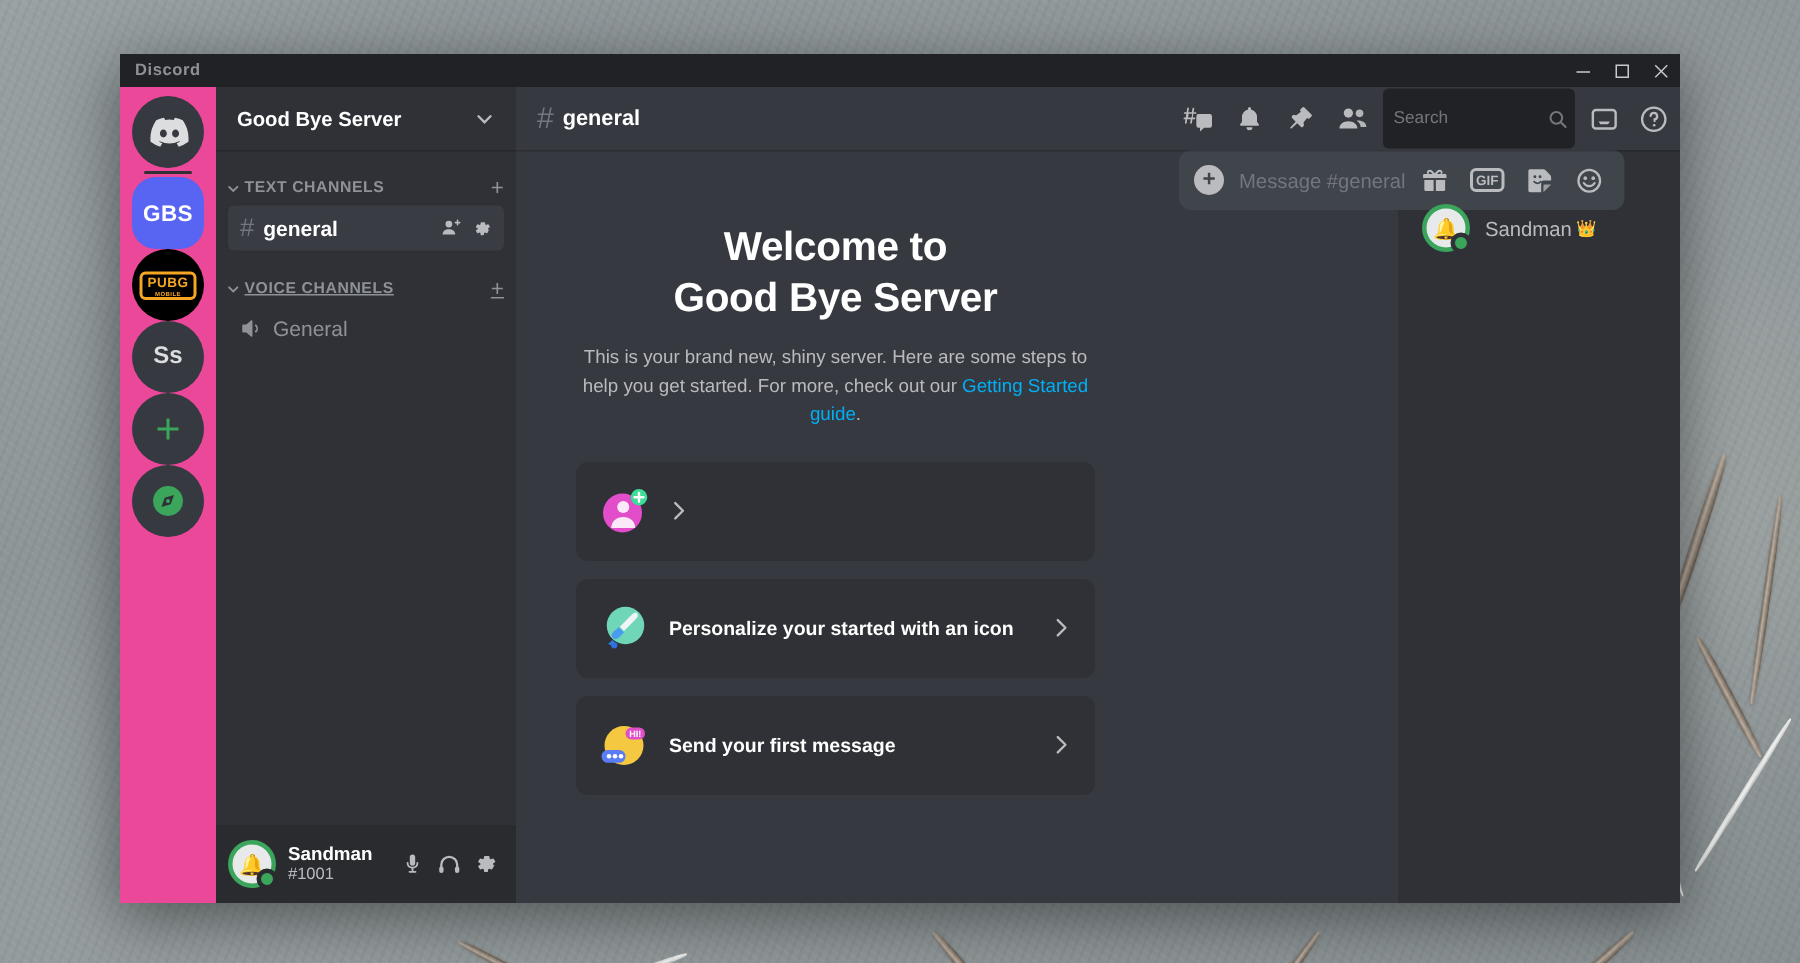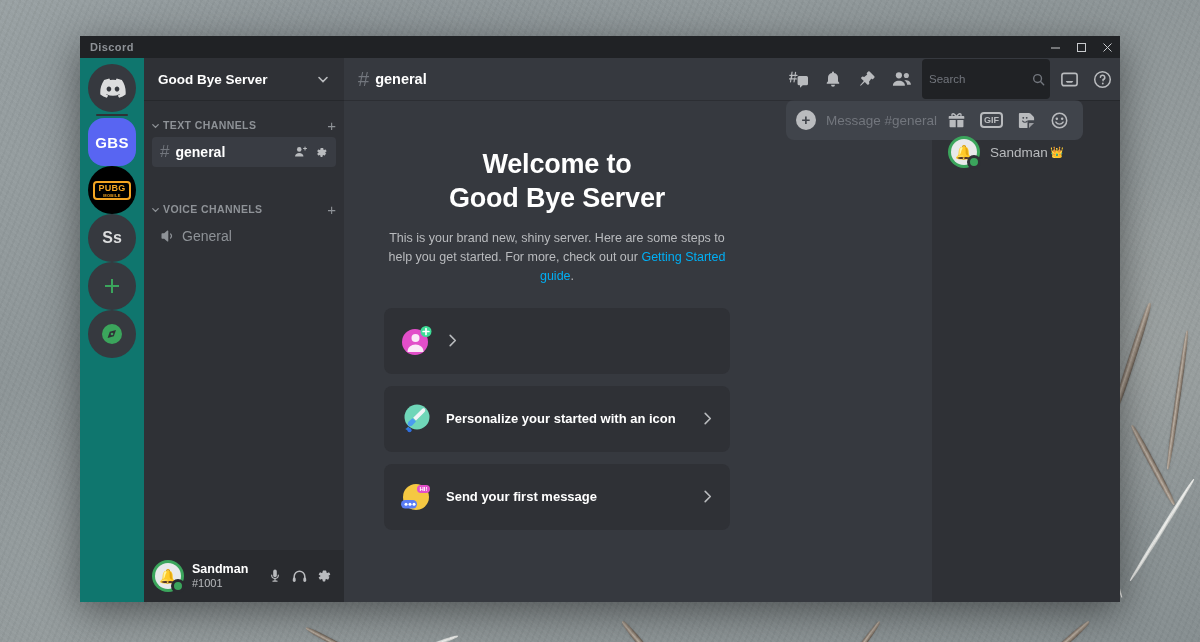--- a/index.html
+++ b/index.html
@@ -71,21 +71,21 @@
     width: 26px; height: 22px;
     display:flex; align-items:center; justify-content:center;
     color:#b9bbbe;
   }
   .win-btn svg { display:block; }
 
   .body-row { flex: 1; display: flex; min-height: 0; }
 
   
   .guild-rail {
-    width: 64px; background: #0f766e;
+    width: 64px; background: #ec4899;
     display: flex; flex-direction: column; align-items: center;
     padding-top: 6px; gap: 0;
     flex: none;
     position: relative;
   }
   .guild-wrap { position: relative; width: 48px; height: 48px; }
   .guild {
     width: 48px; height: 48px;
     border-radius: 50%;
     background: #36393f;
@@ -393,21 +393,21 @@
             </span>
             <span>
               <svg width="13" height="13" viewBox="0 0 16 16" fill="#b9bbbe">
                 <path d="M8 5.2A2.8 2.8 0 1 0 8 10.8 2.8 2.8 0 0 0 8 5.2zm0 4.2a1.4 1.4 0 1 1 0-2.8 1.4 1.4 0 0 1 0 2.8z"></path>
                 <path d="M14 9.1l-1.3-.7a4.9 4.9 0 0 0 0-.8l1.3-.7a.5.5 0 0 0 .2-.6l-1-1.7a.5.5 0 0 0-.6-.2l-1.4.5a5 5 0 0 0-.7-.4l-.2-1.5a.5.5 0 0 0-.5-.4H7.2a.5.5 0 0 0-.5.4l-.2 1.5a5 5 0 0 0-.7.4l-1.4-.5a.5.5 0 0 0-.6.2l-1 1.7a.5.5 0 0 0 .2.6l1.3.7a4.9 4.9 0 0 0 0 .8l-1.3.7a.5.5 0 0 0-.2.6l1 1.7c.1.2.4.3.6.2l1.4-.5c.2.2.5.3.7.4l.2 1.5c0 .3.2.4.5.4h1.6a.5.5 0 0 0 .5-.4l.2-1.5c.2-.1.5-.2.7-.4l1.4.5c.2.1.5 0 .6-.2l1-1.7a.5.5 0 0 0-.2-.6z"></path>
               </svg>
             </span>
           </span>
         </div>
 
-        <div class="cat" style="margin-top:31px;">
+        <div class="cat" style="margin-top:14px;text-decoration:underline;">
           <div class="cat-left">
             <span>
               <svg width="11" height="11" viewBox="0 0 12 12">
                   <path d="M3 5l3 3 3-3" fill="none" stroke="#8e9297" stroke-width="1.4" stroke-linecap="round"></path>
                 </svg>
             </span>
             <span class="cat-name">VOICE CHANNELS</span>
           </div>
           <span class="cat-plus">+</span>
         </div>

